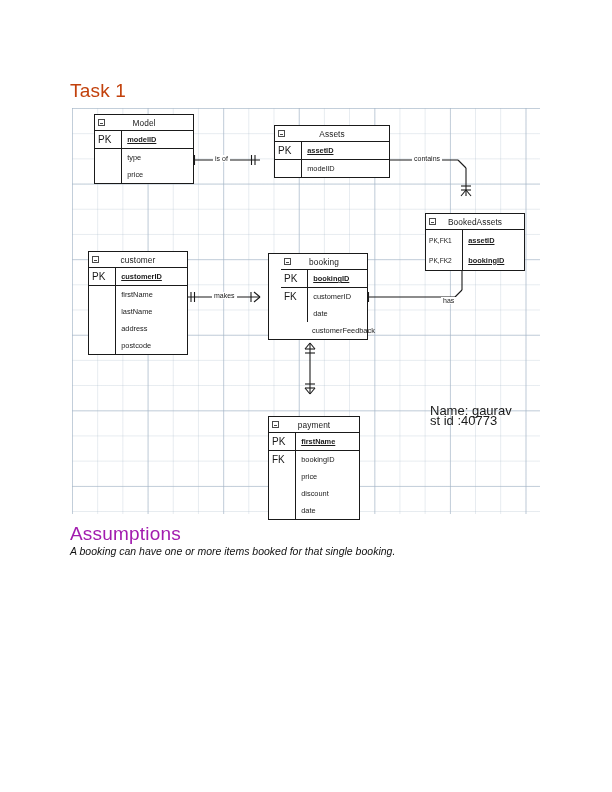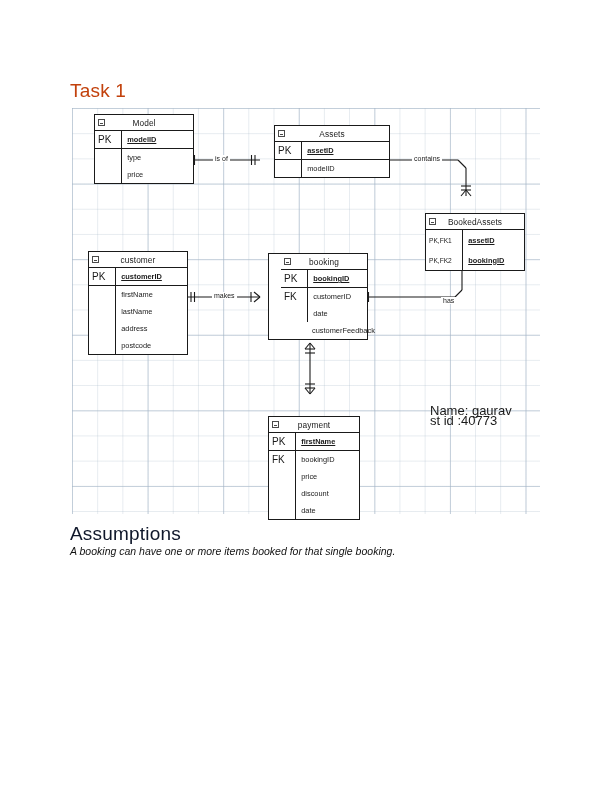--- a/index.html
+++ b/index.html
@@ -24,21 +24,21 @@
     font-size: 19px;
     color: #c2410c;
     letter-spacing: 0.2px;
     white-space: nowrap;
   }
   #assumptions-title {
     position: absolute;
     left: 70px;
     top: 523px;
     font-size: 19px;
-    color: #0f172a;
+    color: #a21caf;
     letter-spacing: 0.2px;
     white-space: nowrap;
   }
   #assumptions-body {
     position: absolute;
     left: 70px;
     top: 545px;
     font-size: 10.5px;
     color: #111;
     white-space: nowrap;

